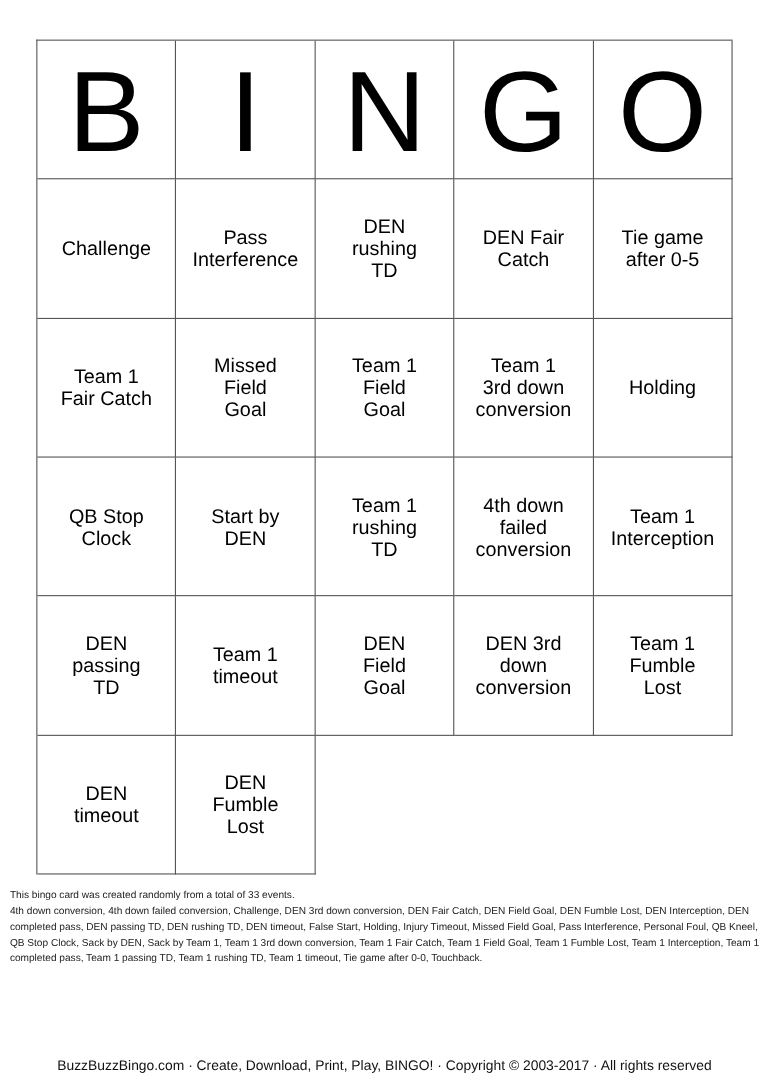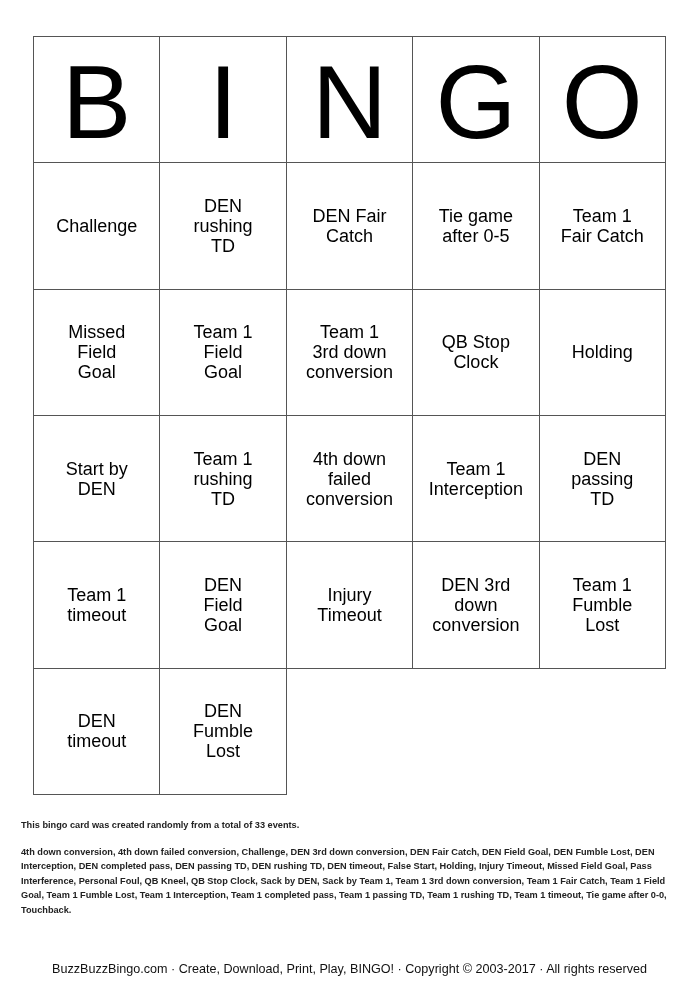--- a/index.html
+++ b/index.html
@@ -18,82 +18,82 @@
     border-right: 1px solid #555; border-bottom: 1px solid #555;
     display: flex; align-items: center; justify-content: center;
     text-align: center; box-sizing: border-box; padding: 0 8px;
   }
   .hdr { font-size: 104px; line-height: 1; font-weight: normal; padding-top: 4px; }
   .sq { font-size: 18px; line-height: 20px; white-space: pre-line; }
   .info {
     position: absolute; left: 9px; top: 806px; width: 685px;
     font-size: 9.2px; line-height: 14.5px; color: #222;
   }
-  .info p { margin: 12px; font-weight: bold; }
+  .info p { margin: 0; }
   .footer {
     position: absolute; left: 0; top: 962px; width: 699px;
     text-align: center; font-size: 12.6px; color: #111;
   }
 </style>
 </head>
 <body>
 
 <div class="card">
   <div class="cell hdr">B</div>
   <div class="cell hdr">I</div>
   <div class="cell hdr">N</div>
   <div class="cell hdr">G</div>
   <div class="cell hdr">O</div>
 
   <div class="cell sq">Challenge</div>
+  <div class="cell sq">Pass
+Interference</div>
   <div class="cell sq">DEN
 rushing
 TD</div>
   <div class="cell sq">DEN Fair
 Catch</div>
   <div class="cell sq">Tie game
 after 0-5</div>
 
   <div class="cell sq">Team 1
 Fair Catch</div>
   <div class="cell sq">Missed
 Field
 Goal</div>
   <div class="cell sq">Team 1
 Field
 Goal</div>
   <div class="cell sq">Team 1
 3rd down
 conversion</div>
+  <div class="cell sq">Holding</div>
+
   <div class="cell sq">QB Stop
 Clock</div>
-
-  <div class="cell sq">Holding</div>
   <div class="cell sq">Start by
 DEN</div>
   <div class="cell sq">Team 1
 rushing
 TD</div>
   <div class="cell sq">4th down
 failed
 conversion</div>
 
   <div class="cell sq">Team 1
 Interception</div>
   <div class="cell sq">DEN
 passing
 TD</div>
   <div class="cell sq">Team 1
 timeout</div>
   <div class="cell sq">DEN
 Field
 Goal</div>
 
-  <div class="cell sq">Injury
-Timeout</div>
   <div class="cell sq">DEN 3rd
 down
 conversion</div>
   <div class="cell sq">Team 1
 Fumble
 Lost</div>
   <div class="cell sq">DEN
 timeout</div>
   <div class="cell sq">DEN
 Fumble

